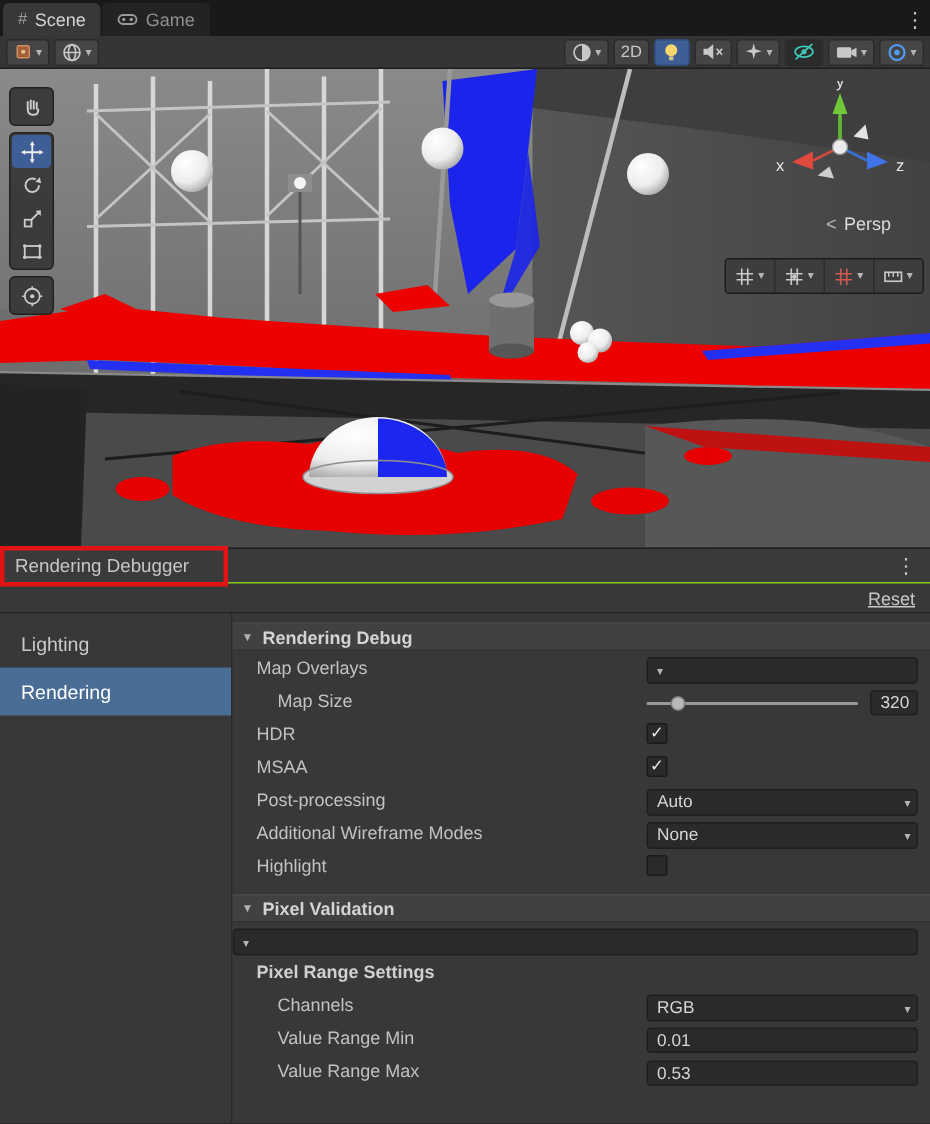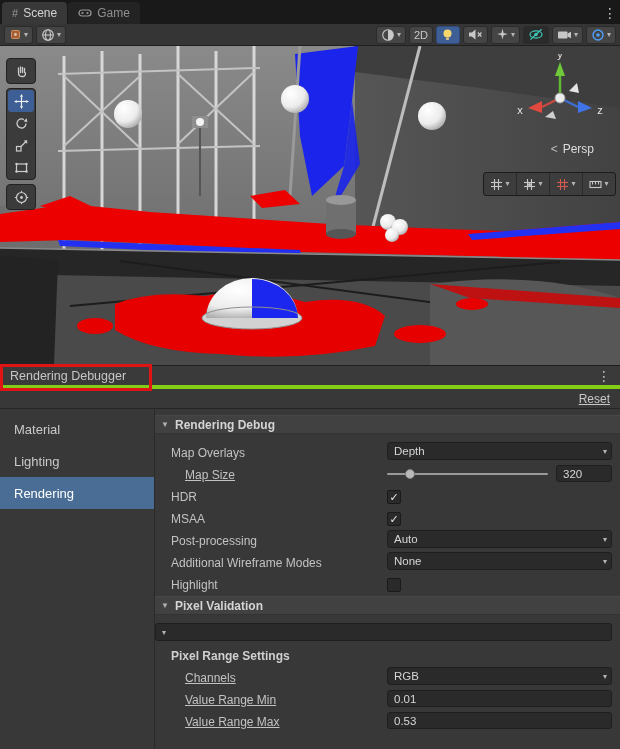--- a/index.html
+++ b/index.html
@@ -35,56 +35,56 @@
   .axis-gizmo { position:absolute; right:14px; top:8px; }
   .axis-gizmo text { font-size:11px; fill:#e4e4e4; font-family:"Liberation Sans","DejaVu Sans",sans-serif; }
   .persp-label { position:absolute; right:26px; top:96px; font-size:12px; color:#dcdcdc; display:flex; gap:5px; align-items:center; }
   .persp-label .pfx { color:#bdbdbd; }
 
   .grid-toolbar { position:absolute; right:4px; top:126px; height:24px; background:#3d3d3d; border:1px solid #1c1c1c; border-radius:3px; display:flex; align-items:stretch; }
   .gbtn { display:flex; align-items:center; justify-content:center; gap:2px; width:32px; }
   .gsep { width:1px; background:#2b2b2b; }
 
   
-  .dbg-header { position:relative; height:24px; background:#3a3a3a; border-top:1px solid #1f1f1f; border-bottom:4px solid #84cc16; display:flex; align-items:center; padding:0 6px; }
+  .dbg-header { position:relative; height:24px; background:#3a3a3a; border-top:1px solid #1f1f1f; border-bottom:1px solid #84cc16; display:flex; align-items:center; padding:0 6px; }
   .dbg-title { font-size:12.5px; color:#c6c6c6; padding-left:4px; }
   .dbg-header .spacer { flex:1; }
   .annotation-box { position:absolute; left:0px; top:-2px; width:152px; height:27px; border:3px solid #e01414; pointer-events:none; z-index:5; }
 
   .dbg-toolbar { height:20px; background:#383838; border-bottom:1px solid #252525; display:flex; align-items:center; justify-content:flex-end; padding:0 6px; }
   .reset-btn { font-size:12px; color:#c8c8c8; padding:0 4px; cursor:pointer;text-decoration:underline; }
 
   .dbg-body { display:flex; height:340px; }
   .sidebar { width:155px; border-right:1px solid #2a2a2a; padding-top:4px; background:#383838; }
   .sb-item { height:32px; display:flex; align-items:center; padding-left:14px; font-size:13px; color:#c9c9c9; cursor:pointer; }
   .sb-item.selected { background:#4a6d96; color:#ffffff; }
 
   .props { flex:1; padding-top:6px; overflow:hidden; background:#383838; }
   .section-header { display:flex; align-items:center; gap:4px; height:19px; background:#414141; border-top:1px solid #474747; border-bottom:1px solid #333; padding-left:4px; margin-bottom:4px; margin-top:4px; }
   .section-header:first-child { margin-top:0; }
   .foldout { font-size:8px; color:#b0b0b0; width:12px; text-align:center; }
   .stitle { font-size:12px; font-weight:bold; color:#d4d4d4; }
 
-  .prow { display:flex; align-items:flex-end; height:22px; }
+  .prow { display:flex; align-items:flex-start; height:22px;gap:44px; }
   .plabel { width:232px; font-size:12px; color:#c2c2c2; padding-left:16px; white-space:nowrap; overflow:hidden; }
-  .plabel.indent1 { padding-left:30px;text-decoration:underline; }
+  .plabel.indent1 { padding-left:30px; }
   .plabel.bold { font-weight:bold; color:#d0d0d0; }
   .pcontrol { flex:1; display:flex; align-items:center; padding-right:8px; }
 
   .dropdown { flex:1; height:18px; background:#2a2a2a; border:1px solid #1e1e1e; border-radius:3px; display:flex; align-items:center; padding:0 4px 0 6px; cursor:pointer; }
   .dval { flex:1; font-size:11.5px; color:#d6d6d6; white-space:nowrap; overflow:hidden; }
   .dcaret { font-size:8px; color:#b5b5b5; }
 
   .textfield { flex:1; height:17px; background:#2a2a2a; border:1px solid #1e1e1e; border-radius:3px; font-size:11.5px; color:#d6d6d6; display:flex; align-items:center; padding-left:6px; }
 
   .slider-wrap { flex:1; display:flex; align-items:center; gap:8px; }
   .slider { position:relative; flex:1; height:14px; cursor:pointer; }
   .slider .track { position:absolute; left:0; right:0; top:6px; height:2px; background:#999; border-radius:1px; }
   .slider .thumb { position:absolute; left:11%; top:2px; width:10px; height:10px; border-radius:50%; background:#b9b9b9; border:1px solid #7d7d7d; }
-  .numfield { width:56px; height:17px; background:#2a2a2a; border:1px solid #1e1e1e; border-radius:3px; font-size:11.5px; color:#d6d6d6; display:flex; align-items:center; padding-left:6px; }
+  .numfield { width:32px; height:17px; background:#2a2a2a; border:1px solid #1e1e1e; border-radius:3px; font-size:11.5px; color:#d6d6d6; display:flex; align-items:center; padding-left:6px; }
 
   .checkbox { width:14px; height:14px; background:#2a2a2a; border:1px solid #1a1a1a; border-radius:2px; display:flex; align-items:center; justify-content:center; font-size:11px; color:#e8e8e8; cursor:pointer; }
   .checkbox .mark { visibility:hidden; line-height:1; }
   .checkbox.checked .mark { visibility:visible; }
 
   svg.icon { display:block; }
 </style>
 </head>
 <body>
 
@@ -456,34 +456,32 @@
     <div class="spacer"></div>
     <div class="kebab">⋮</div>
   </div>
 
   <div class="dbg-toolbar">
     <div class="reset-btn">Reset</div>
   </div>
 
   <div class="dbg-body">
     <div class="sidebar">
-        <div class="sb-item">Material</div>
         <div class="sb-item">Lighting</div>
         <div class="sb-item selected">Rendering</div>
       </div>
     <div class="props">
         <div class="section-header">
           <span class="foldout">▼</span>
           <span class="stitle">Rendering Debug</span>
         </div>
         <div class="prow">
           <div class="plabel indent0">Map Overlays</div>
           <div class="pcontrol">
             <div class="dropdown">
-              <span class="dval">Depth</span>
               <span class="dcaret">▾</span>
             </div>
           </div>
         </div>
         <div class="prow">
           <div class="plabel indent1">Map Size</div>
           <div class="pcontrol">
             <div class="slider-wrap">
               <div class="slider">
                 <div class="track"></div>

